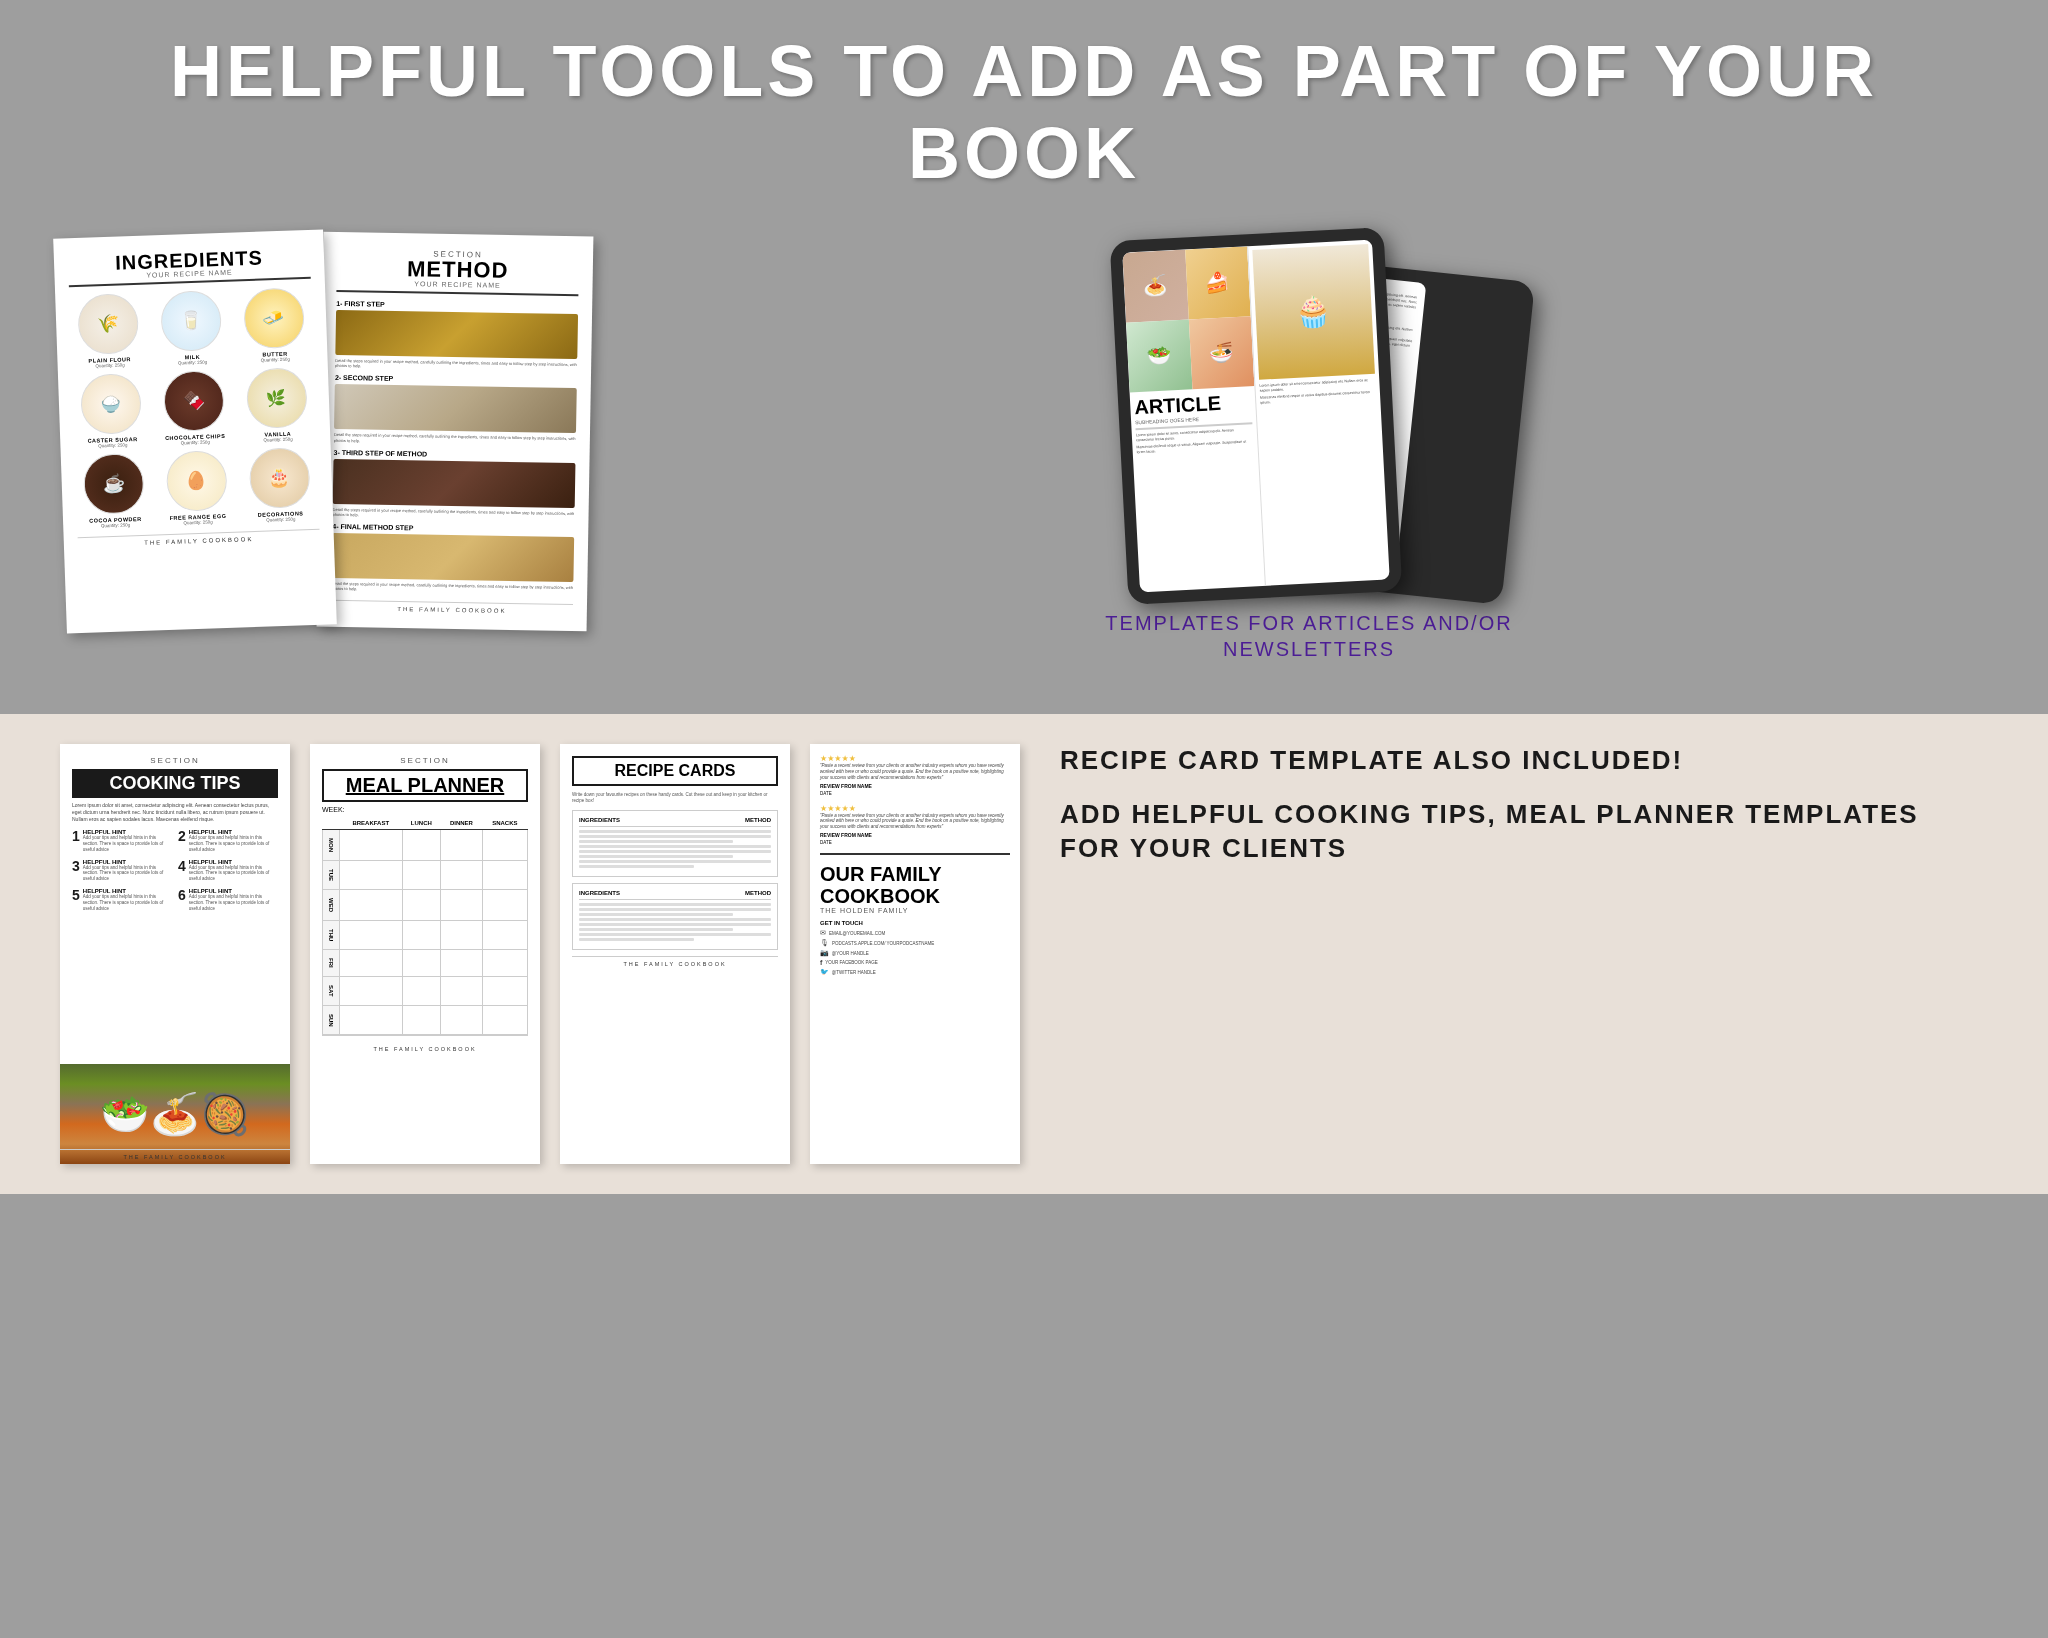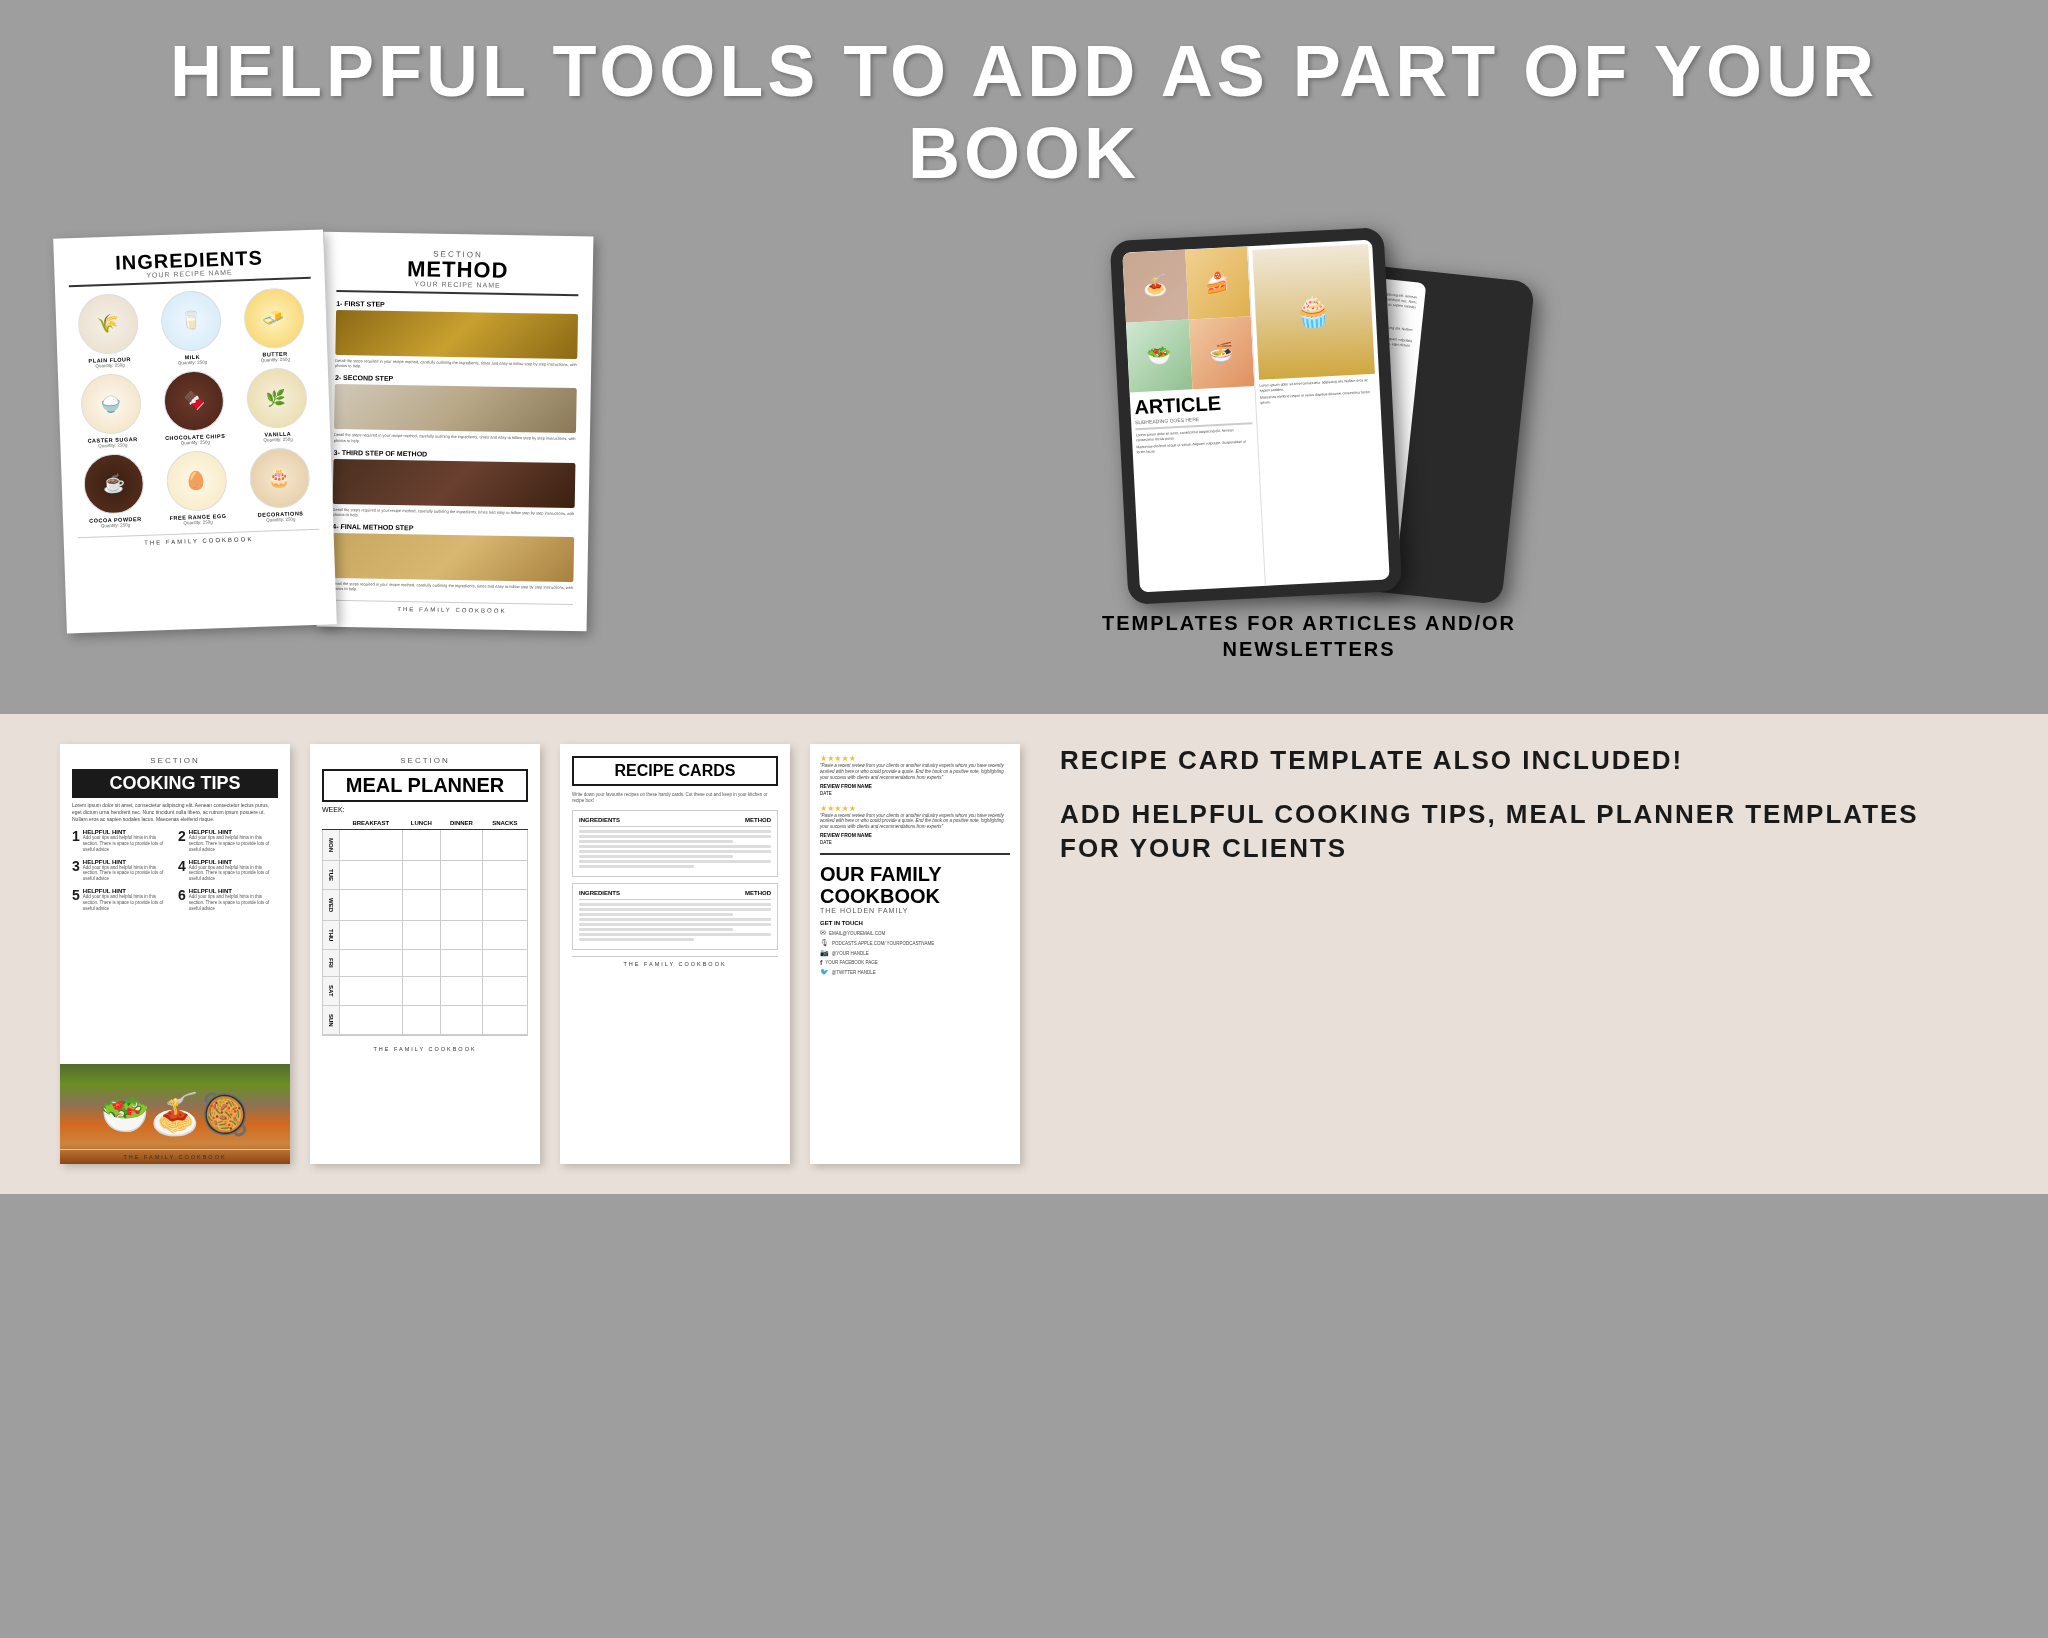--- a/index.html
+++ b/index.html
@@ -200,24 +200,24 @@
     .text-line.short { width: 60%; }
     .text-line.medium { width: 80%; }
     .text-line.full { width: 100%; }
 
     
     .caption-text {
       text-align: center;
       margin-top: 20px;
       font-family: 'Arial Black', Arial, sans-serif;
       font-size: 22px;
-      font-weight: 700;
+      font-weight: 400;
       text-transform: uppercase;
       letter-spacing: 2px;
-      color: #000000;
+      color: #4c1d95;
       line-height: 1.3;
     }
 
     
     .bottom-section {
       background: #e8e0d8;
       padding: 30px 60px;
       display: flex;
       gap: 20px;
       align-items: flex-start;
@@ -271,20 +271,21 @@
     }
 
     .bottom-page-title-outline {
       font-size: 18px;
       font-weight: 900;
       text-transform: uppercase;
       border: 2px solid #1a1a1a;
       text-align: center;
       padding: 3px 8px;
       margin: 4px 0;
+      text-decoration: underline;
     }
 
     .tips-body-text {
       font-size: 5px;
       color: #444;
       line-height: 1.4;
       margin-bottom: 6px;
     }
 
     .hints-grid {

